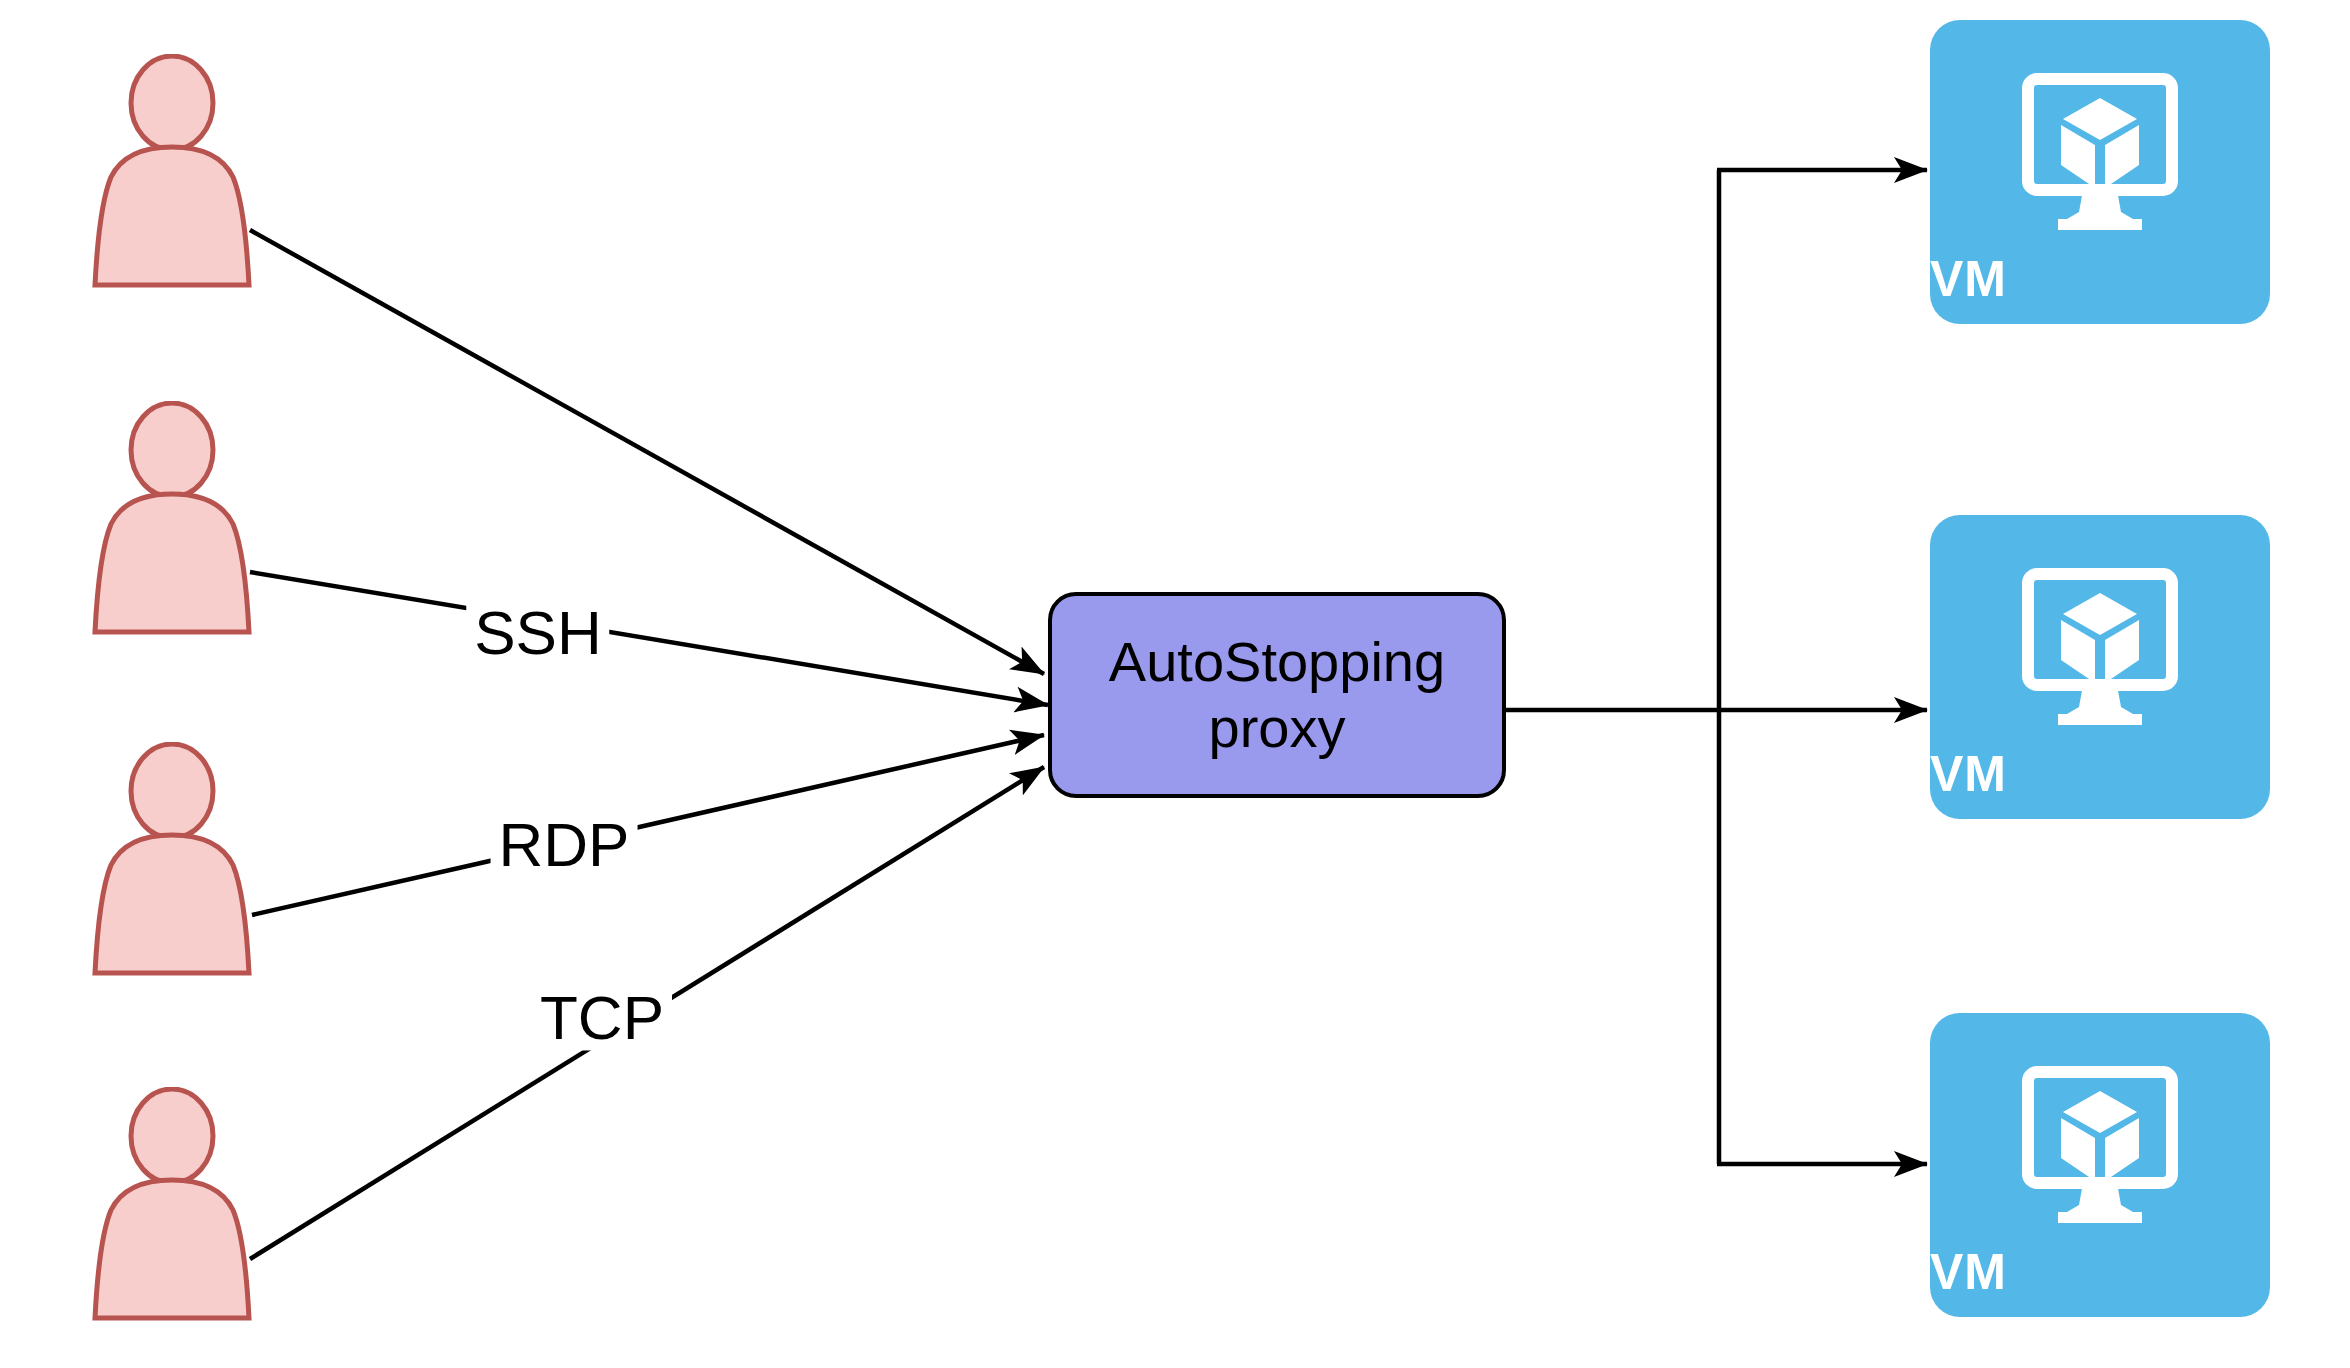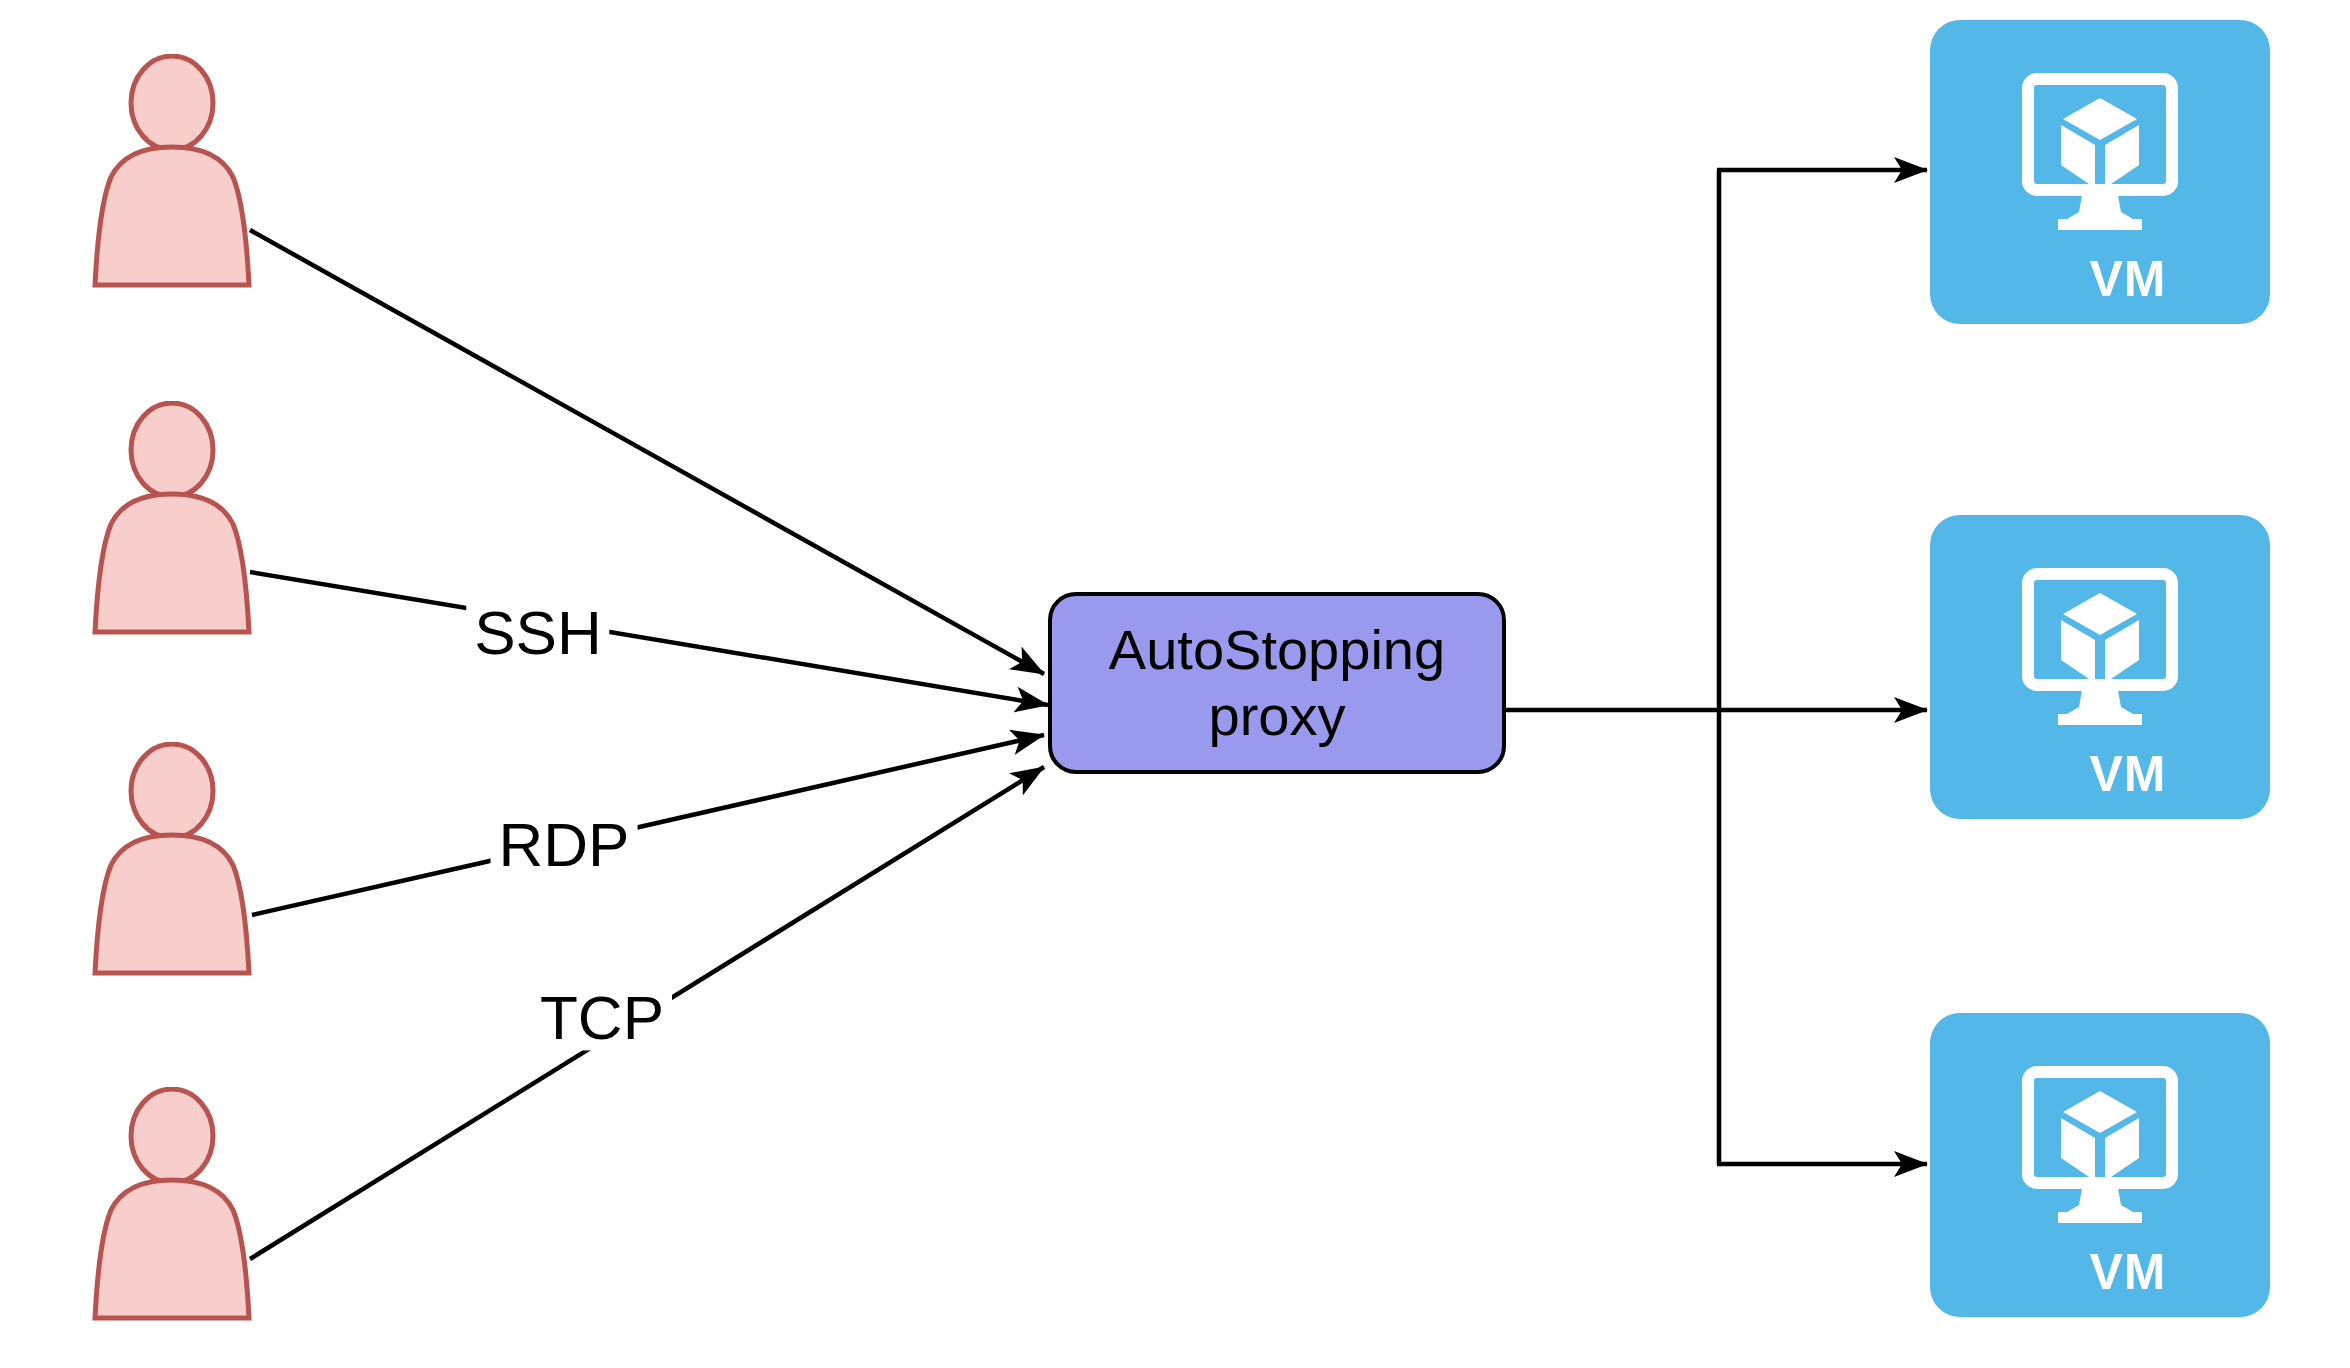--- a/index.html
+++ b/index.html
@@ -34,21 +34,21 @@
     transform:translate(-50%,-50%);
     background:var(--c-canvas-bg);
     color:var(--c-label-text);
     font-size:62px;line-height:1.05;
     padding:0 8px;
     white-space:nowrap;
   }
 
   .proxy-node{
     position:absolute;
-    left:1048px;top:592px;width:458px;height:182px;
+    left:1048px;top:592px;width:458px;height:206px;
     background:var(--c-proxy-fill);
     border:4.5px solid var(--c-proxy-stroke);
     border-radius:28px;
     display:flex;align-items:center;justify-content:center;
   }
   .proxy-label{
     width:420px;
     text-align:center;
     color:var(--c-label-text);
     font-size:56px;line-height:66px;
@@ -61,23 +61,22 @@
     border-radius:30px;
   }
   .vm-node .vm-icon{
     position:absolute;left:90px;top:52px;width:160px;height:162px;
   }
   .vm-node .vm-icon svg{display:block;width:100%;height:100%;}
   .vm-white{fill:var(--c-vm-glyph);}
   .vm-frame{fill:none;stroke:var(--c-vm-glyph);stroke-width:12;}
   .vm-label{
     position:absolute;left:0;bottom:16px;width:100%;
-    text-align:center;
     color:var(--c-vm-glyph);
-    font-size:50px;font-weight:bold;letter-spacing:1px;margin-left:28px;
+    font-size:50px;font-weight:bold;letter-spacing:1px;
   }
 </style>
 </head>
 <body>
 
 <div class="canvas">
 
   <svg class="edges-svg" viewBox="0 0 2350 1368" xmlns="http://www.w3.org/2000/svg">
     <defs>
       <marker id="arrow" markerUnits="userSpaceOnUse" markerWidth="34" markerHeight="26" viewBox="0 0 34 26" refX="33" refY="13" orient="auto">

